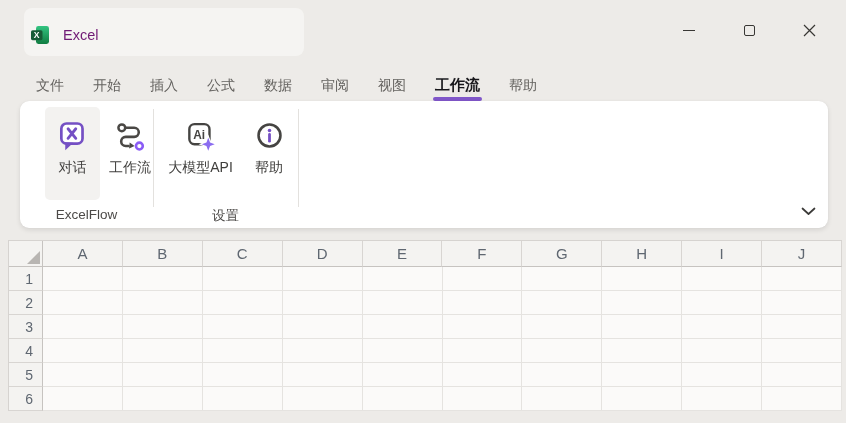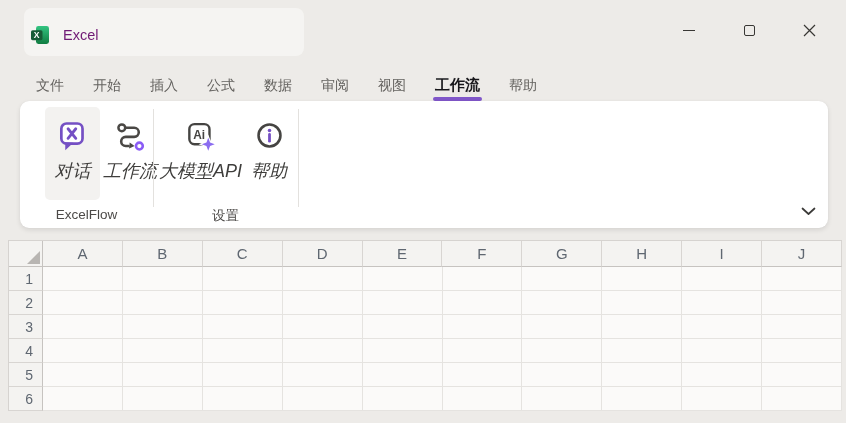--- a/index.html
+++ b/index.html
@@ -40,21 +40,21 @@
     background:#ffffff; border-radius:9px;
     box-shadow:0 2px 5px rgba(0,0,0,.10), 0 0 1px rgba(0,0,0,.06);
   }
   .rbtn {
     position:absolute; top:6px; height:93px; border-radius:5px;
     display:flex; flex-direction:column; align-items:center; justify-content:flex-start;
     padding-top:9px; cursor:default;
   }
   .rbtn.active { background:#f3f2f0; }
   .rbtn .icn { height:40px; display:flex; align-items:center; justify-content:center; }
-  .rbtn .lbl { font-size:18px; color:#3f3e3c; margin-top:3px; white-space:nowrap;font-style:italic; }
+  .rbtn .lbl { font-size:14px; color:#3f3e3c; margin-top:3px; white-space:nowrap; }
   .vsep { position:absolute; top:8px; width:1px; height:98px; background:#e3e1de; }
   .grouplabel {
     position:absolute; top:106px; font-size:13.5px; color:#4c4a48; text-align:center; white-space:nowrap;
   }
   .ribbon-collapse { position:absolute; right:10px; top:102px; width:20px; height:16px;
     display:flex; align-items:center; justify-content:center; cursor:default; }
 
   
   .grid { position:absolute; left:8px; top:240px; width:834px;
     border-left:1px solid #d6d3d0; border-top:1px solid #d6d3d0; }

